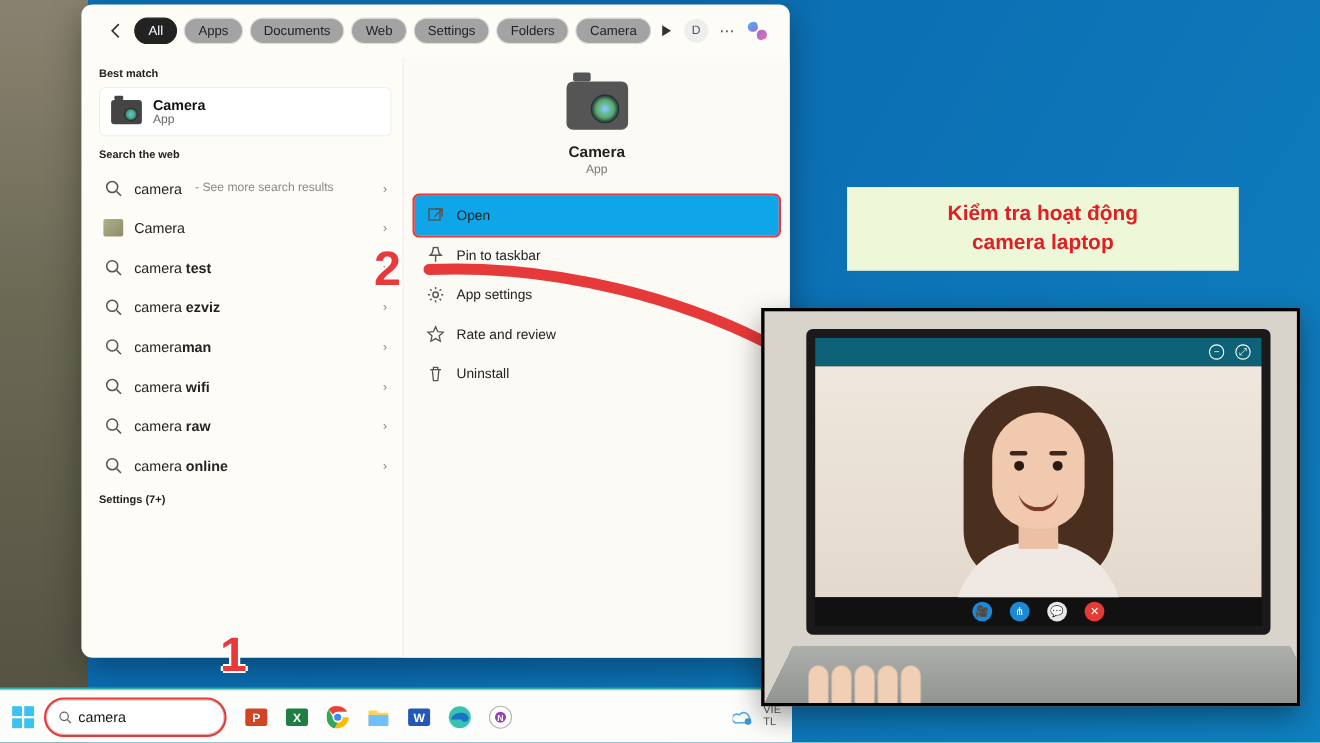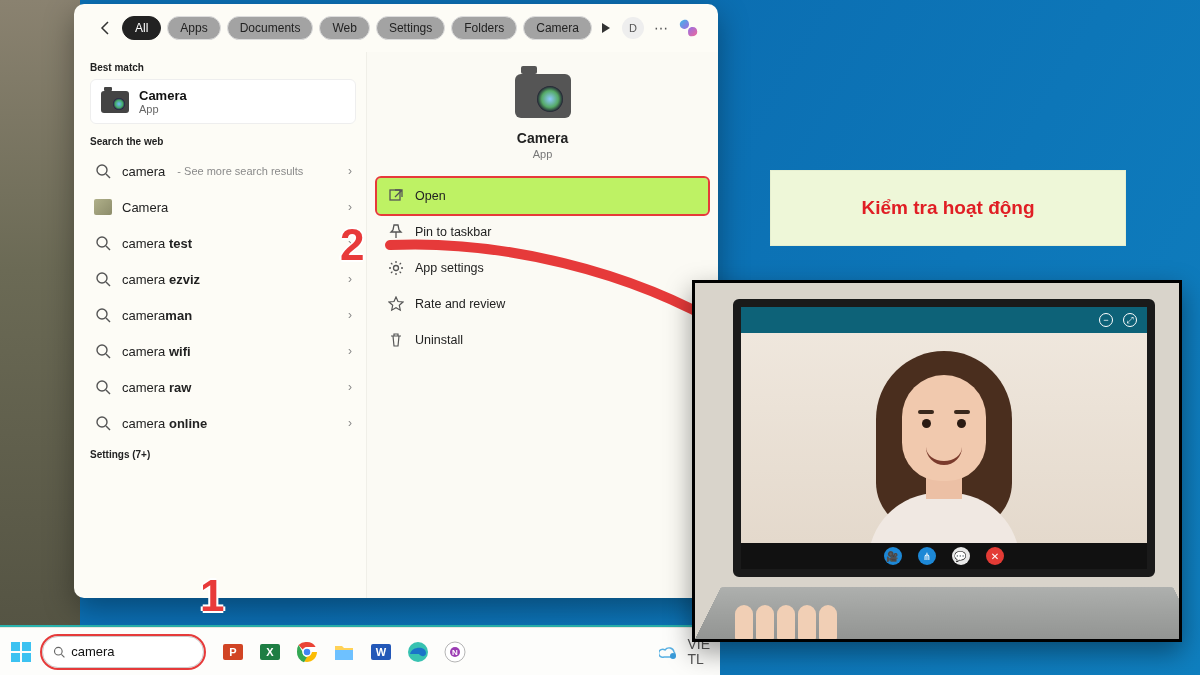--- a/index.html
+++ b/index.html
@@ -37,30 +37,30 @@
   .row .chev{margin-left:auto;color:#888;font-size:12px;}
   .thumb-sq{width:20px;height:16px;background:linear-gradient(135deg,#b0b08a,#8c8c6a);border-radius:2px;}
   
   .big-cam{width:56px;height:44px;background:#555;border-radius:6px;position:relative;margin-top:6px;}
   .big-cam::before{content:"";position:absolute;top:-8px;left:6px;width:16px;height:8px;background:#555;border-radius:2px;}
   .big-cam::after{content:"";position:absolute;right:8px;bottom:6px;width:26px;height:26px;border-radius:50%;background:radial-gradient(circle,#8ec8ff 0%,#5a6 45%,#223 70%);}
   .det-title{font-size:14px;font-weight:600;color:#222;margin-top:12px;}
   .det-sub{font-size:11px;color:#777;margin-top:2px;}
   .actions{width:100%;margin-top:18px;display:flex;flex-direction:column;}
   .act{display:flex;align-items:center;gap:10px;padding:9px 10px;font-size:12.5px;color:#222;border-radius:4px;cursor:pointer;}
-  .act.highlight{background:#bef264;outline:2px solid #e63a3a;}
+  .act.highlight{background:#0ea5e9;outline:2px solid #e63a3a;}
   .act .ic{width:18px;height:18px;display:flex;align-items:center;justify-content:center;color:#555;}
   
   .taskbar{position:absolute;left:0;bottom:0;width:720px;height:48px;background:#fdfdfb;border-top:1px solid #e7e7e0;display:flex;align-items:center;padding:0 10px;gap:10px;}
   .start{width:22px;height:22px;}
   .searchbox{height:32px;width:162px;background:#fff;border:1px solid #ccc;border-radius:18px;display:flex;align-items:center;padding:0 10px;gap:6px;outline:2px solid #e63a3a;}
   .searchbox input{border:none;outline:none;width:100%;font-size:13px;color:#111;background:transparent;}
   .tb-icons{display:flex;gap:11px;align-items:center;margin-left:6px;}
   .tb-icon{width:26px;height:26px;border-radius:6px;display:flex;align-items:center;justify-content:center;position:relative;}
-  .tb-right{margin-left:auto;display:flex;align-items:center;gap:10px;font-size:14px;color:#555;}
+  .tb-right{margin-left:auto;display:flex;align-items:center;gap:10px;font-size:10px;color:#555;}
   
   .big-num{position:absolute;font-size:44px;font-weight:800;color:#e83a3a;text-shadow:0 2px 0 #fff,-2px 0 0 #fff,2px 0 0 #fff,0 -2px 0 #fff;}
   .arrow{position:absolute;pointer-events:none;}
   .callout{position:absolute;left:770px;top:170px;width:356px;height:76px;background:#eef7d8;display:flex;align-items:center;justify-content:center;text-align:center;color:#e01e24;font-weight:700;font-size:19px;line-height:1.35;border:1px solid #e6efd0;}
   
   .photo{position:absolute;left:692px;top:280px;width:490px;height:362px;border:3px solid #000;box-shadow:0 10px 25px rgba(0,0,0,.4);background:#d9d4cb;overflow:hidden;}
   .lap-screen{position:absolute;left:38px;top:16px;right:24px;height:278px;background:#111;border-radius:6px;border:8px solid #1a1a1a;overflow:hidden;}
   .lap-bar{height:26px;background:#0d6278;display:flex;align-items:center;justify-content:flex-end;gap:10px;padding:0 10px;}
   .lap-bar .c{width:14px;height:14px;border:1.5px solid #fff;border-radius:50%;display:flex;align-items:center;justify-content:center;color:#fff;font-size:9px;}
   .lap-video{position:absolute;top:26px;left:0;right:0;bottom:26px;background:linear-gradient(#efe7dd,#e4d9cc);}
@@ -357,20 +357,21 @@
 <div class="big-num" style="left:200px;bottom:54px">1</div>
 <div class="big-num" style="left:340px;top:220px">2</div>
 <svg class="arrow" style="left:380px;top:230px" width="380" height="130" viewBox="0 0 380 130">
   <path d="M10 15 C 120 10, 250 40, 350 100" fill="none" stroke="#e63a3a" stroke-width="10" stroke-linecap="round"></path>
   <path d="M350 100 l-10 -28 l34 22 l-36 16 z" fill="#e63a3a"></path>
 </svg>
 
 <div class="callout">
   <div>
     <div>Kiểm tra hoạt động</div>
+    <div>camera laptop</div>
   </div>
 </div>
 
 <div class="photo">
   <div class="keyboard"></div>
   <div class="lap-screen">
     <div class="lap-bar">
       <div class="c">−</div>
       <div class="c">⤢</div>
     </div>

